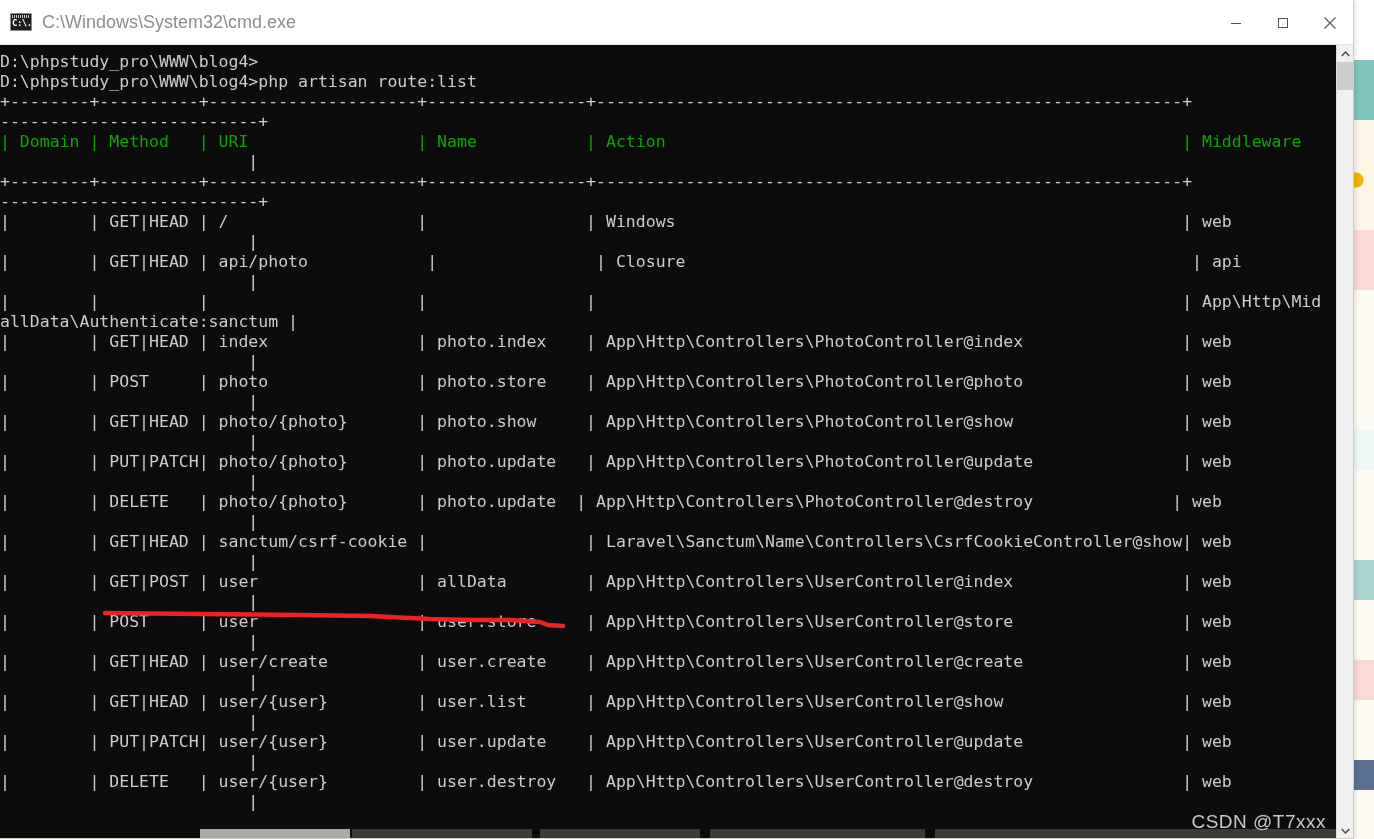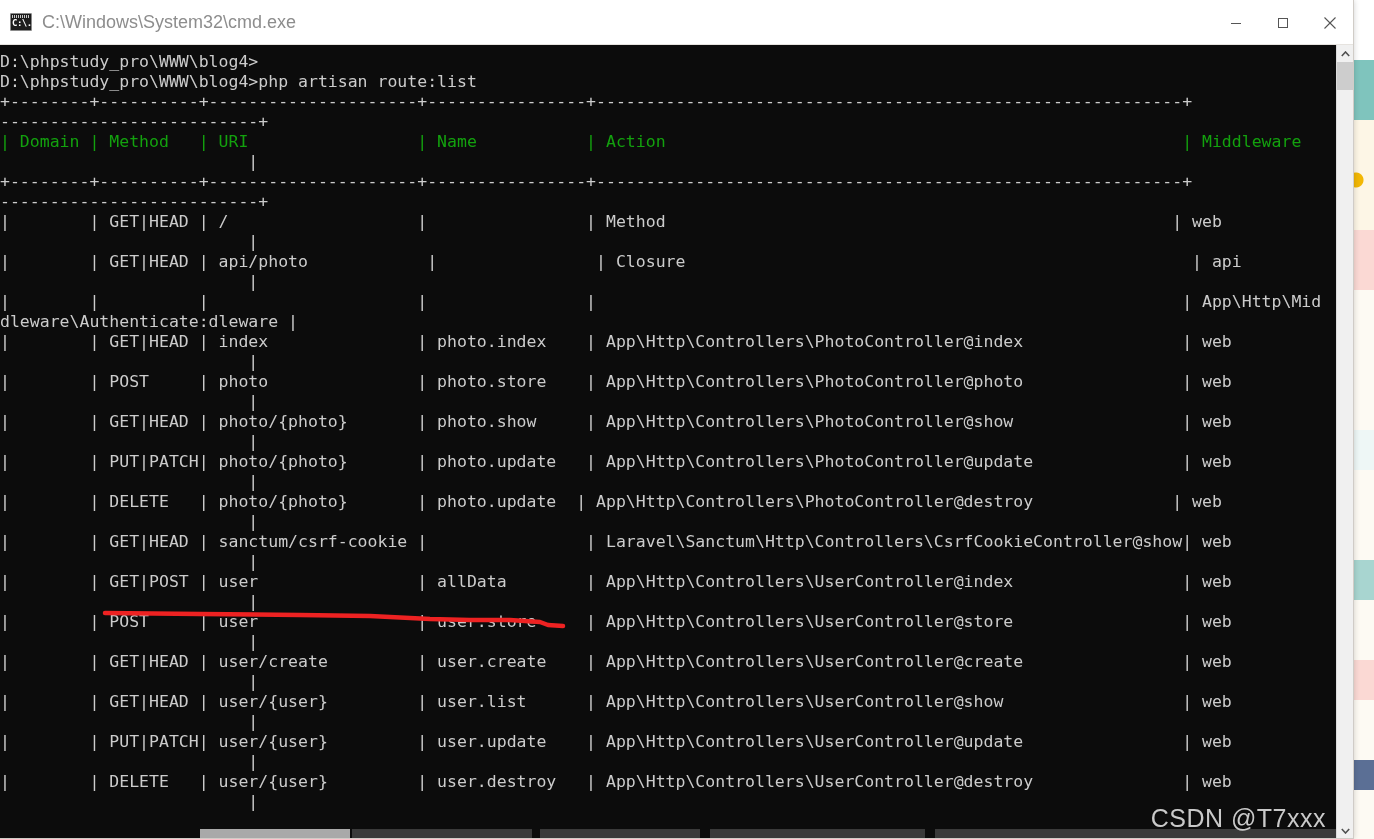--- a/index.html
+++ b/index.html
@@ -184,21 +184,21 @@
     top: 0; height: 10px;
     background: #3a3a3a;
   }
 
   
   .watermark {
     position: absolute;
     right: 28px;
     bottom: 6px;
     font-family: "Liberation Sans", sans-serif;
-    font-size: 25px;
+    font-size: 19px;
     color: #c9c9c9;
     letter-spacing: 0.5px;
     white-space: nowrap;
   }
 </style>
 </head>
 <body>
 
 <div id="app">
 
@@ -233,37 +233,37 @@
     <div class="console">
 
       <pre class="console-text" id="console-text"><span>D:\phpstudy_pro\WWW\blog4&gt;</span>
 <span>D:\phpstudy_pro\WWW\blog4&gt;php artisan route:list</span>
 <span>+--------+----------+---------------------+----------------+-----------------------------------------------------------+</span>
 <span>--------------------------+</span>
 <span class="hdr">| Domain | Method   | URI                 | Name           | Action                                                    | Middleware</span>
 <span>                         |</span>
 <span>+--------+----------+---------------------+----------------+-----------------------------------------------------------+</span>
 <span>--------------------------+</span>
-<span>|        | GET|HEAD | /                   |                | Method                                                   | web</span>
+<span>|        | GET|HEAD | /                   |                | Windows                                                   | web</span>
 <span>                         |</span>
 <span>|        | GET|HEAD | api/photo            |                | Closure                                                   | api</span>
 <span>                         |</span>
 <span>|        |          |                     |                |                                                           | App\Http\Mid</span>
-<span>dleware\Authenticate:dleware |</span>
+<span>allData\Authenticate:sanctum |</span>
 <span>|        | GET|HEAD | index               | photo.index    | App\Http\Controllers\PhotoController@index                | web</span>
 <span>                         |</span>
 <span>|        | POST     | photo               | photo.store    | App\Http\Controllers\PhotoController@photo                | web</span>
 <span>                         |</span>
 <span>|        | GET|HEAD | photo/{photo}       | photo.show     | App\Http\Controllers\PhotoController@show                 | web</span>
 <span>                         |</span>
 <span>|        | PUT|PATCH| photo/{photo}       | photo.update   | App\Http\Controllers\PhotoController@update               | web</span>
 <span>                         |</span>
 <span>|        | DELETE   | photo/{photo}       | photo.update  | App\Http\Controllers\PhotoController@destroy              | web</span>
 <span>                         |</span>
-<span>|        | GET|HEAD | sanctum/csrf-cookie |                | Laravel\Sanctum\Http\Controllers\CsrfCookieController@show| web</span>
+<span>|        | GET|HEAD | sanctum/csrf-cookie |                | Laravel\Sanctum\Name\Controllers\CsrfCookieController@show| web</span>
 <span>                         |</span>
 <span>|        | GET|POST | user                | allData        | App\Http\Controllers\UserController@index                 | web</span>
 <span>                         |</span>
 <span>|        | POST     | user                | user.store     | App\Http\Controllers\UserController@store                 | web</span>
 <span>                         |</span>
 <span>|        | GET|HEAD | user/create         | user.create    | App\Http\Controllers\UserController@create                | web</span>
 <span>                         |</span>
 <span>|        | GET|HEAD | user/{user}         | user.list      | App\Http\Controllers\UserController@show                  | web</span>
 <span>                         |</span>
 <span>|        | PUT|PATCH| user/{user}         | user.update    | App\Http\Controllers\UserController@update                | web</span>

